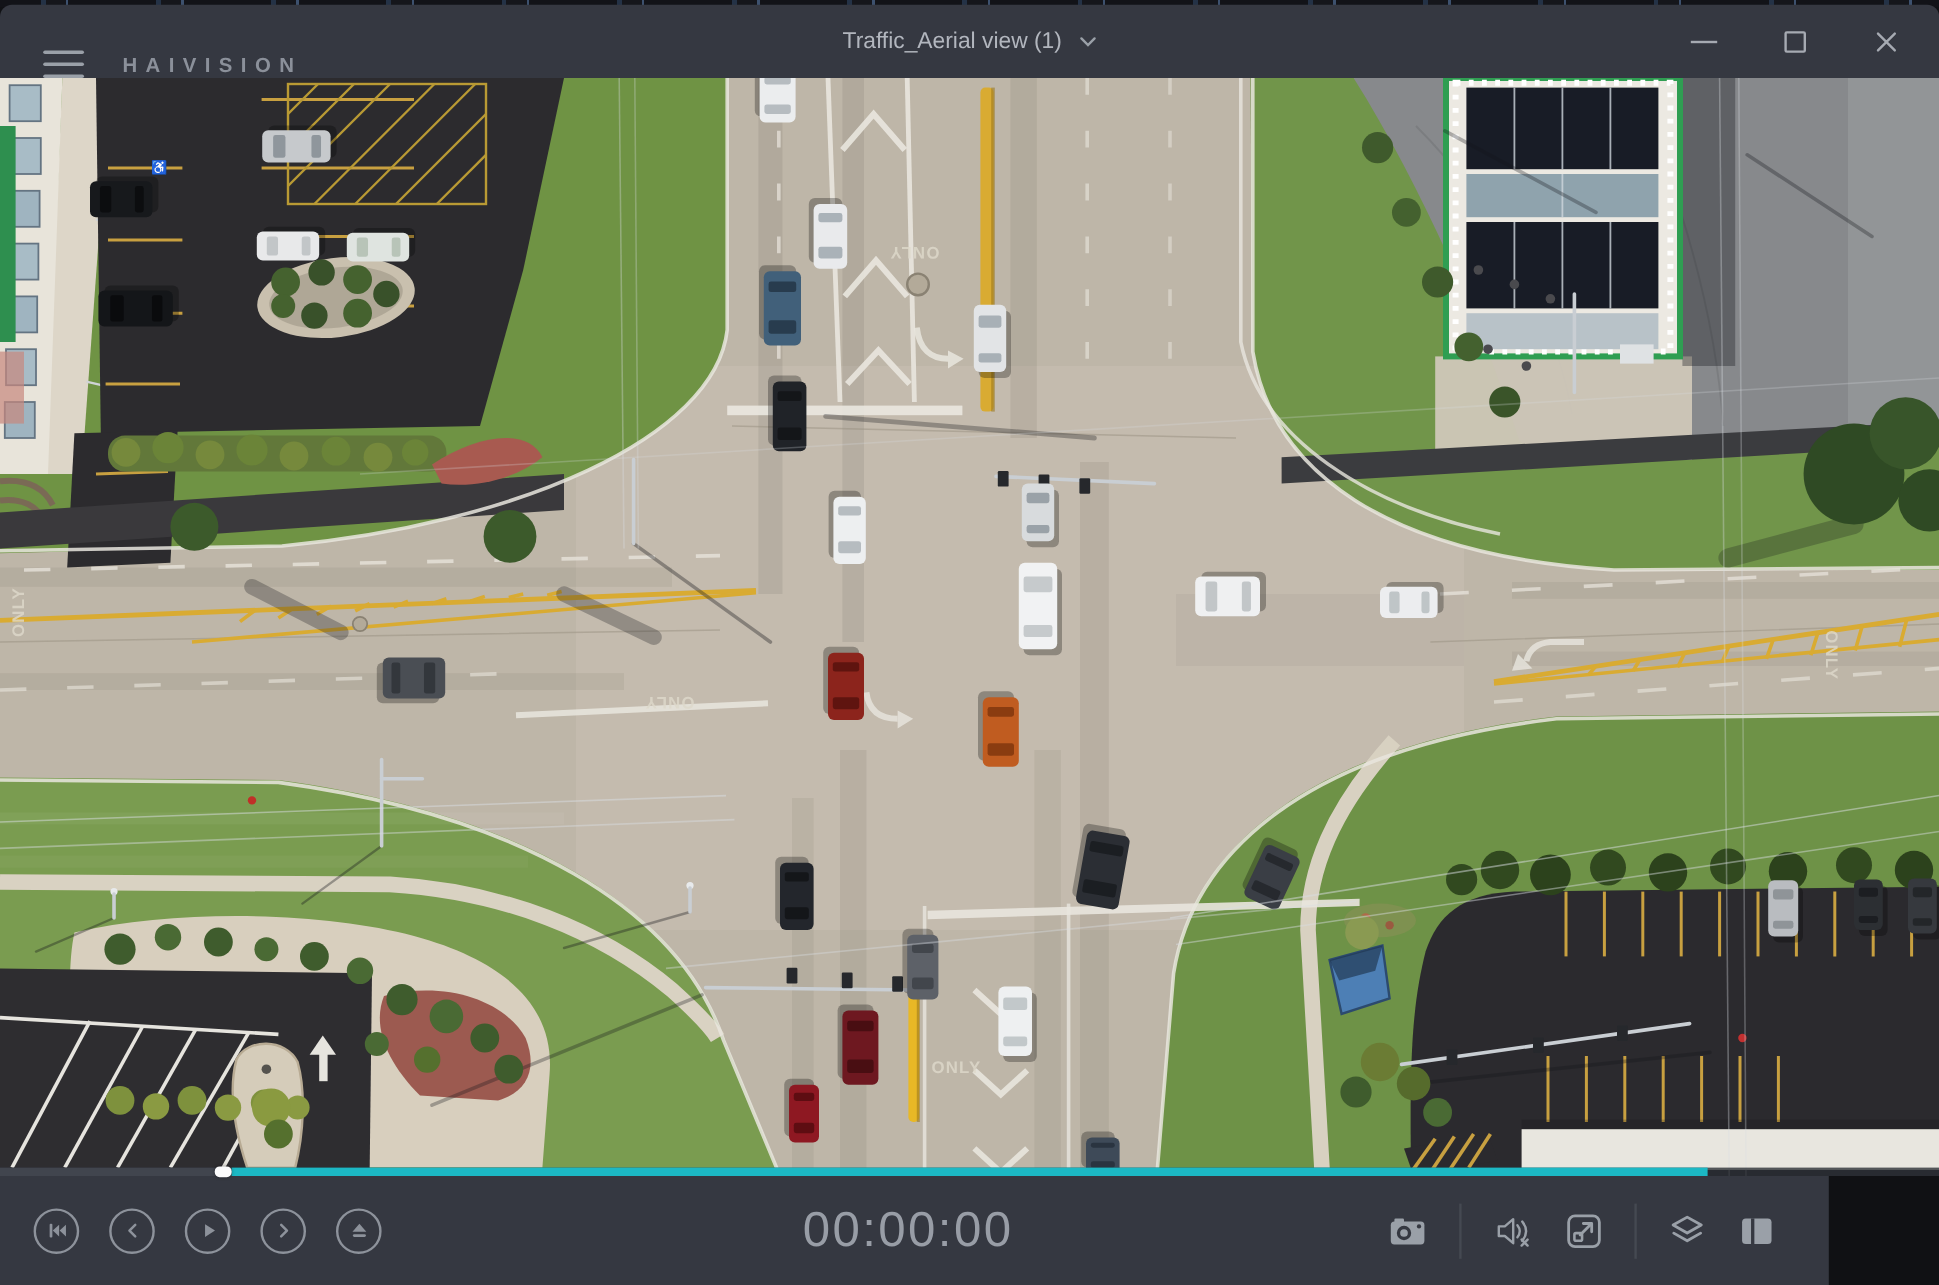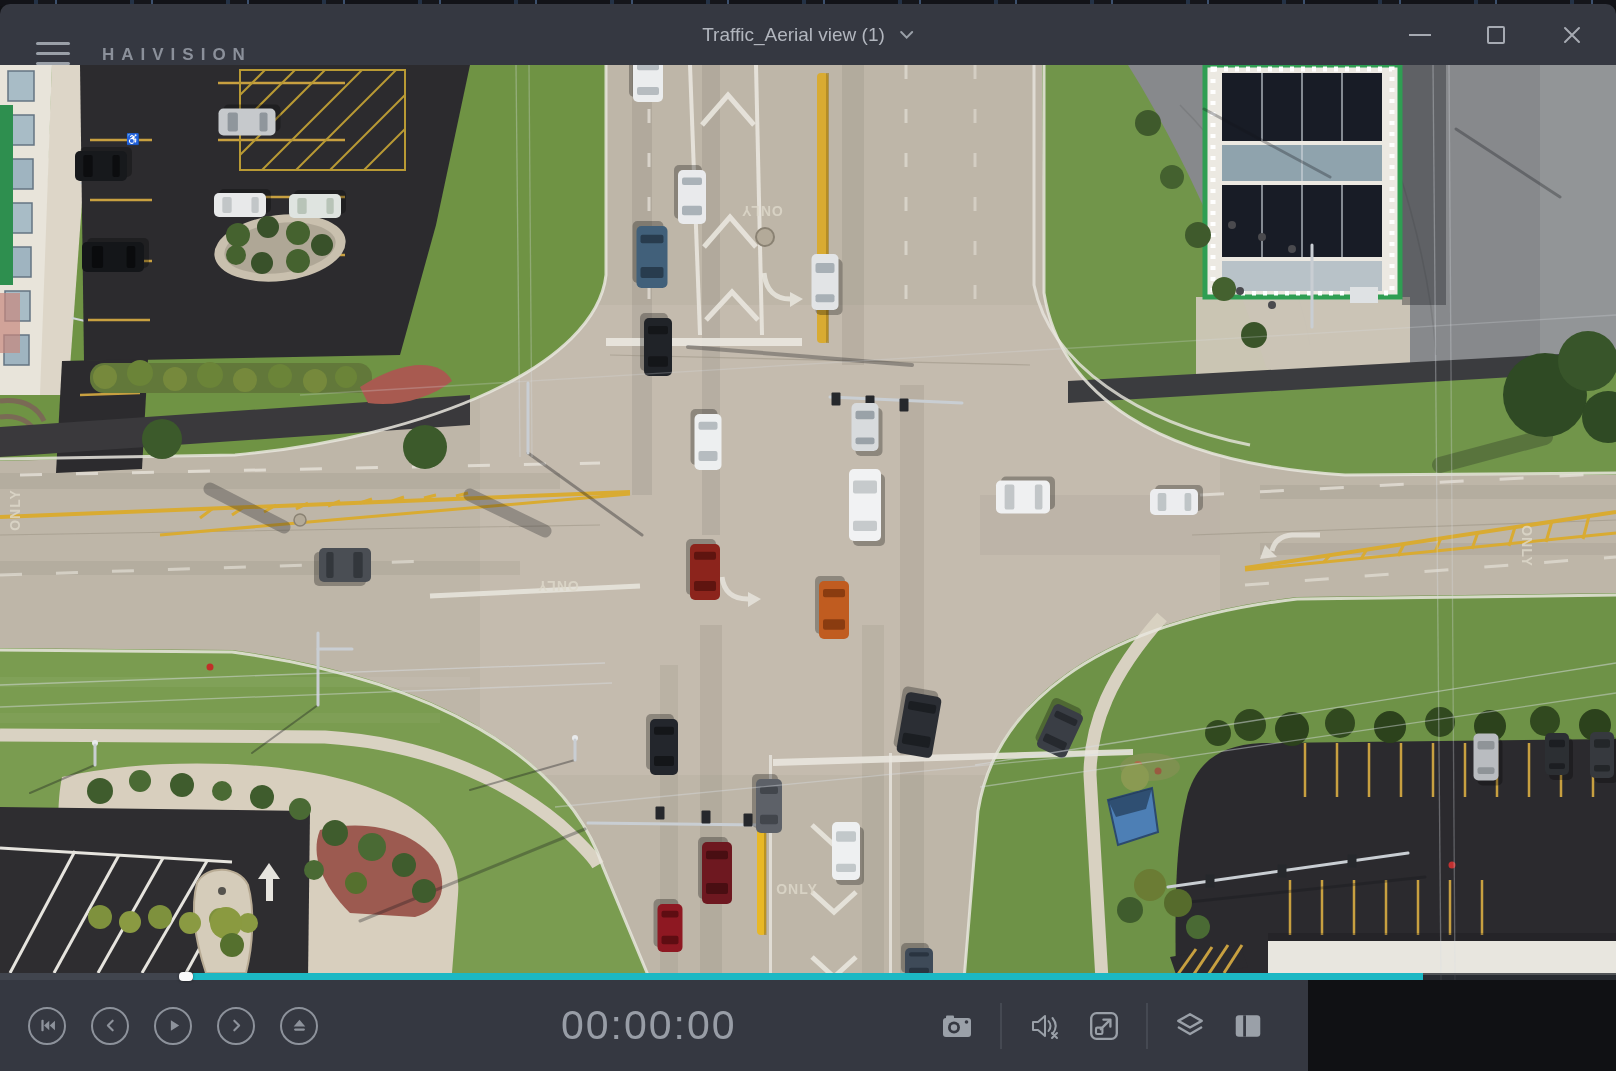--- a/index.html
+++ b/index.html
@@ -17,21 +17,21 @@
   .winbtn{width:76px;height:100%;display:flex;align-items:center;justify-content:center;cursor:pointer}
   .min-glyph{width:22px;border-top:2px solid #a6aab2}
   .max-glyph{width:14px;height:14px;border:2px solid #a6aab2;border-radius:2px}
   .video{position:absolute;top:65px;left:0;width:1616px;height:915px;background:#b9b1a3;cursor:pointer}
   .video svg{display:block}
   .seek{position:absolute;top:973px;left:0;width:1616px;height:7px;z-index:8;cursor:pointer}
   .seek-track{position:absolute;inset:0;background:rgba(40,43,50,.78)}
   .seek-played{position:absolute;left:0;top:0;height:100%;background:#41454e}
   .seek-fill{position:absolute;top:0;height:100%;background:#1cb8c4}
   .seek-handle{position:absolute;top:-1px;width:14px;height:9px;border-radius:4px;background:#fbfbfc;box-shadow:0 0 3px rgba(0,0,0,.45)}
-  .controls{position:absolute;top:980px;left:0;width:1308px;height:91px;background:#353841;z-index:7}
+  .controls{position:absolute;top:980px;left:0;width:1524px;height:91px;background:#353841;z-index:7}
   .transport{position:absolute;left:28px;top:0;height:100%;display:flex;align-items:center;gap:25px}
   .cbtn{width:38px;height:38px;border:2.4px solid #8d929b;border-radius:50%;display:flex;align-items:center;justify-content:center;cursor:pointer;box-sizing:border-box}
   .timecode{position:absolute;left:50%;top:50%;transform:translate(-53%,-52%);font-size:41px;font-weight:300;letter-spacing:2px;color:#989da6;white-space:nowrap}
   .utils{position:absolute;right:0;top:0;height:100%;display:flex;align-items:center;gap:26px;padding-right:44px}
   .ubtn{display:flex;align-items:center;cursor:pointer}
   .vdiv{width:2px;height:46px;background:#454952}
   .lane-txt{font-family:"Liberation Sans",sans-serif;font-weight:700;font-size:14px;fill:#ded9cb;opacity:.82;letter-spacing:1px}
 </style>
 </head>
 <body>

